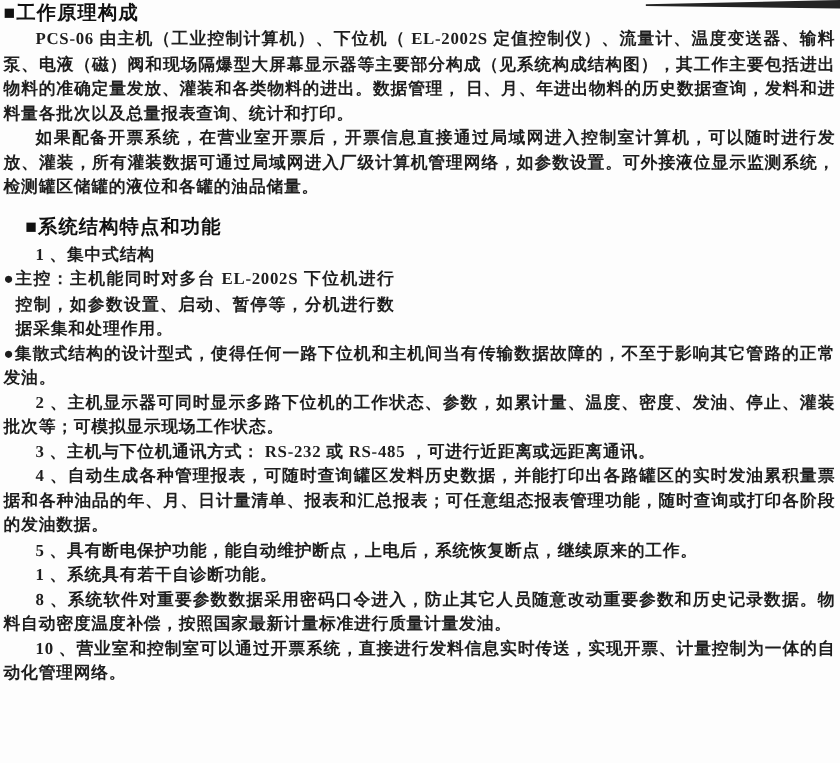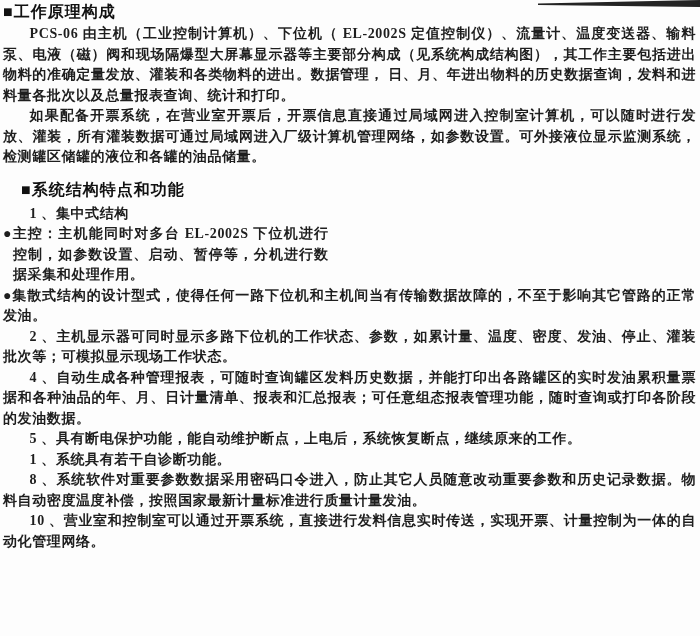--- a/index.html
+++ b/index.html
@@ -96,20 +96,21 @@
   <p class="para indent">1 、集中式结构</p>
 
 
   <div class="twocol">
     <p class="para col-left">●主控：主机能同时对多台 EL-2002S 下位机进行控制，如参数设置、启动、暂停等，分机进行数据采集和处理作用。</p>
   </div>
 
   <p class="para">●集散式结构的设计型式，使得任何一路下位机和主机间当有传输数据故障的，不至于影响其它管路的正常发油。</p>
 
   <p class="para indent">2 、主机显示器可同时显示多路下位机的工作状态、参数，如累计量、温度、密度、发油、停止、灌装批次等；可模拟显示现场工作状态。</p>
+  <p class="para indent">3 、主机与下位机通讯方式： RS-232 或 RS-485 ，可进行近距离或远距离通讯。</p>
   <p class="para indent">4 、自动生成各种管理报表，可随时查询罐区发料历史数据，并能打印出各路罐区的实时发油累积量票据和各种油品的年、月、日计量清单、报表和汇总报表；可任意组态报表管理功能，随时查询或打印各阶段的发油数据。</p>
   <p class="para indent">5 、具有断电保护功能，能自动维护断点，上电后，系统恢复断点，继续原来的工作。</p>
   <p class="para indent">1 、系统具有若干自诊断功能。</p>
   <p class="para indent">8 、系统软件对重要参数数据采用密码口令进入，防止其它人员随意改动重要参数和历史记录数据。物料自动密度温度补偿，按照国家最新计量标准进行质量计量发油。</p>
   <p class="para indent">10 、营业室和控制室可以通过开票系统，直接进行发料信息实时传送，实现开票、计量控制为一体的自动化管理网络。</p>
 
 <div class="wm" style="left: 30px; top: 22px; color: rgba(110, 115, 155, 0.22);">精大仪表</div>
     <div class="wm" style="left: 215px; top: 12px; color: rgba(110, 115, 155, 0.22);">精大仪表</div>
     <div class="wm" style="left: 478px; top: 10px; color: rgba(110, 115, 155, 0.22);">精大仪表</div>
     <div class="wm" style="left: 652px; top: 18px; color: rgba(110, 115, 155, 0.22);">精大仪表</div>

